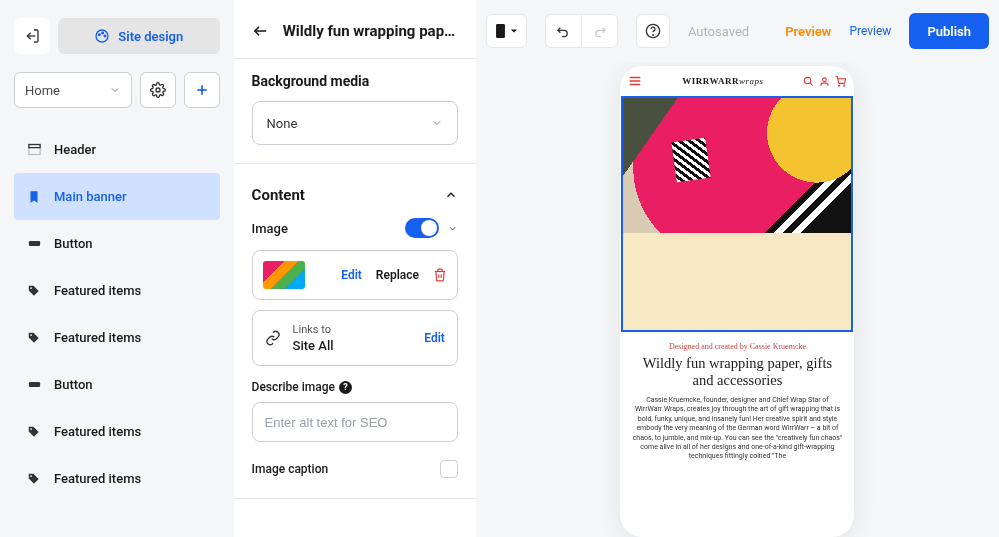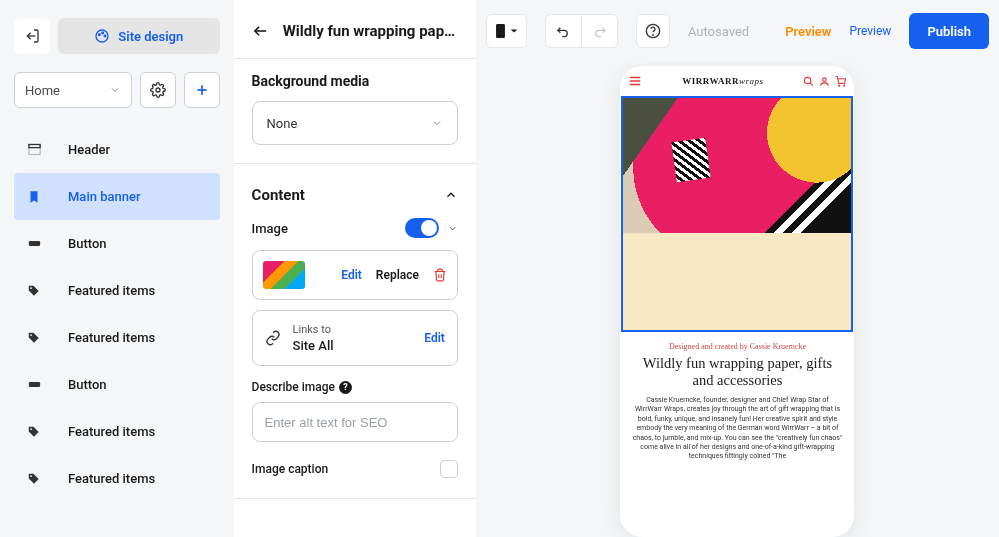--- a/index.html
+++ b/index.html
@@ -84,21 +84,21 @@
     .section-list {
       display: flex;
       flex-direction: column;
       margin-top: 4px;
       overflow-y: hidden;
     }
     .section-item {
       height: 47px;
       display: flex;
       align-items: center;
-      gap: 26px;
+      gap: 12px;
       padding: 0 12px;
       cursor: pointer;
       color: #1a1a1a;
       font-weight: 500;
       border-radius: 4px;
     }
     .section-item.active {
       background: #cfe1ff;
       color: #1660f0;
     }

